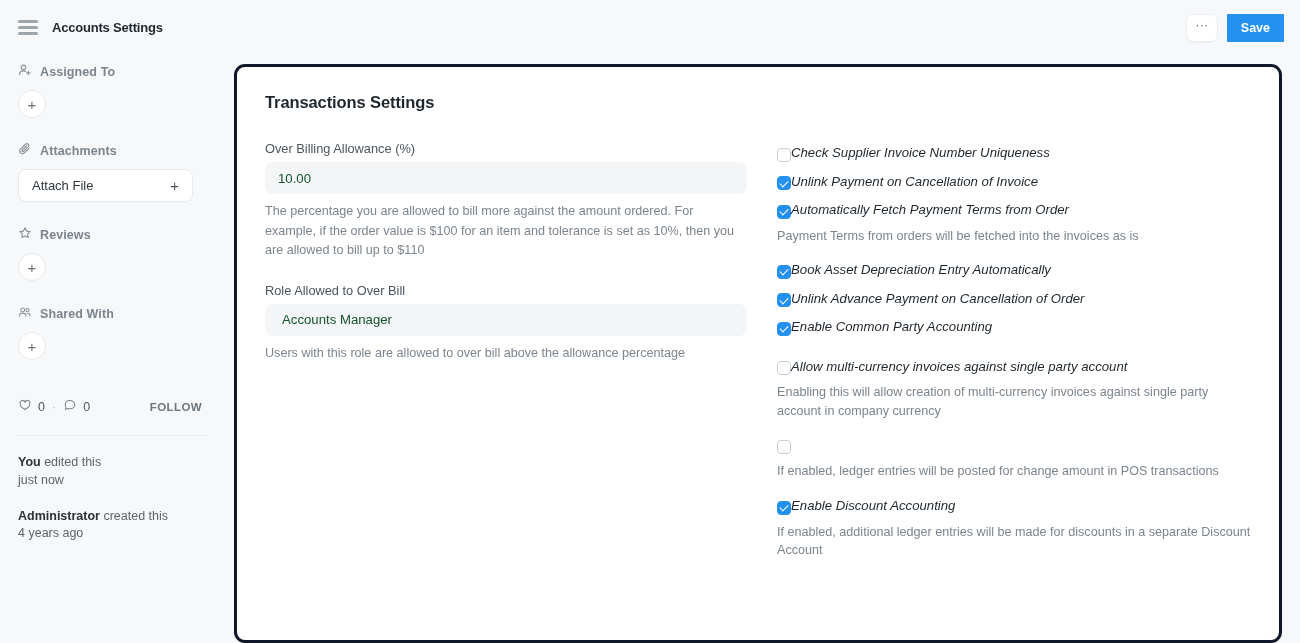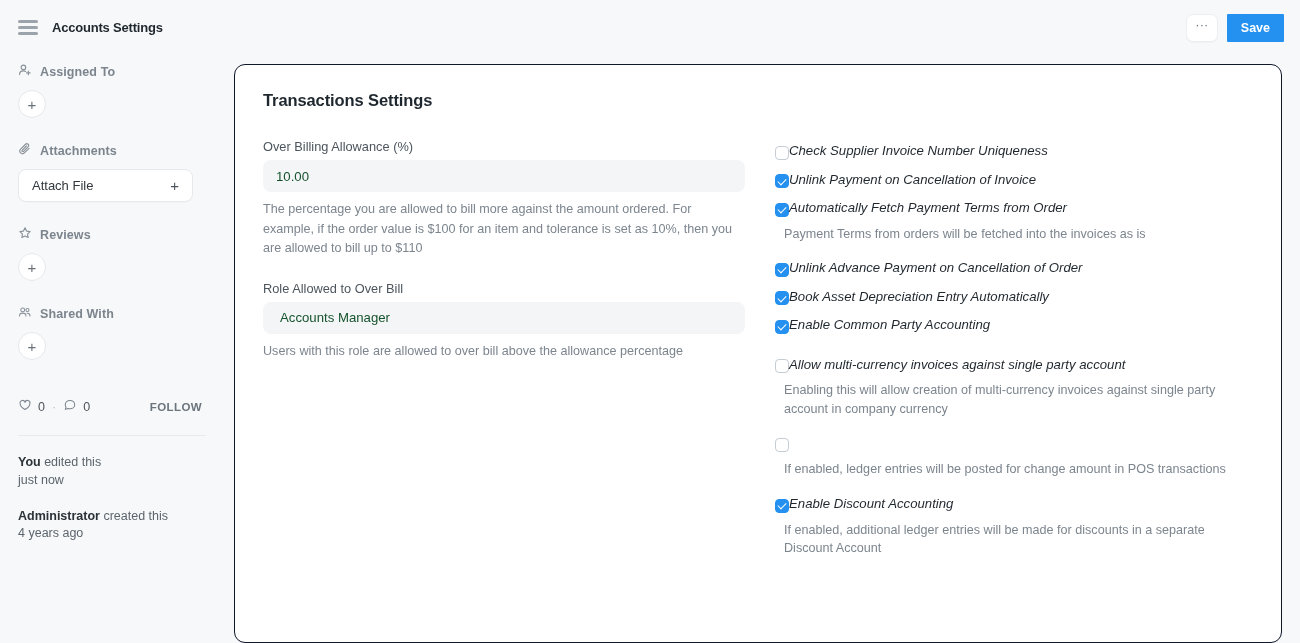--- a/index.html
+++ b/index.html
@@ -82,21 +82,21 @@
     color: #6b747d; letter-spacing: 0.4px; cursor: pointer;
   }
   .divider { height: 1px; background: #e8eaed; margin: 20px 0 18px 0; }
   .activity { font-size: 12.5px; color: #5c656d; line-height: 1.42; margin-bottom: 18px; }
   .activity b { color: #2b3238; font-weight: 600; }
   .activity .when { display: block; color: #5c656d; }
 
   
   .card {
     flex: 1; background: #ffffff;
-    border: 1px solid #0f172a;
+    border: 3px solid #0f172a;
     border-radius: 11px;
     margin-top: 9px;
     padding: 26px 28px 0 28px;
     box-shadow: 0 1px 2px rgba(16,24,40,0.03);
     overflow: hidden;
   }
   .card-title { font-size: 16.5px; font-weight: bold; color: #1f272e; margin-bottom: 29px; letter-spacing: -0.1px; }
   .cols { display: flex; gap: 30px; }
   .col-left { width: 482px; flex: 0 0 482px; }
   .col-right { flex: 1; padding-top: 4px; }
@@ -122,21 +122,21 @@
   }
   .cb.checked { background: #2490ef; border-color: #2490ef; }
   .cb.checked::after {
     content: ""; width: 7px; height: 4px;
     border-left: 1.7px solid #fff; border-bottom: 1.7px solid #fff;
     transform: rotate(-45deg) translate(0.5px, -0.5px);
   }
   .cb-label { font-size: 13.2px; color: #1f272e; line-height: 1.25; cursor: pointer; }
   .cb-desc {
     font-size: 12.6px; color: #7c858e; line-height: 1.5;
-    margin: -4px 0 17px 9px; max-width: 485px;
+    margin: -4px 0 17px 0; max-width: 485px;
   }
   .gap-lg { margin-bottom: 23px; }
 </style>
 </head>
 <body>
 
 <div class="navbar">
   <div class="hamburger">
     <span></span>
       <span></span>
@@ -275,26 +275,26 @@
 
         <div class="cb-row">
           <div class="cb checked"></div>
           <div class="cb-label">Automatically Fetch Payment Terms from Order</div>
         </div>
         <div class="cb-desc">Payment Terms from orders will be fetched into the invoices as is</div>
 
 
         <div class="cb-row">
           <div class="cb checked"></div>
+          <div class="cb-label">Book Asset Depreciation Entry Automatically</div>
+        </div>
+
+        <div class="cb-row">
+          <div class="cb checked"></div>
           <div class="cb-label">Unlink Advance Payment on Cancellation of Order</div>
-        </div>
-
-        <div class="cb-row">
-          <div class="cb checked"></div>
-          <div class="cb-label">Book Asset Depreciation Entry Automatically</div>
         </div>
 
         <div class="cb-row gap-lg">
           <div class="cb checked"></div>
           <div class="cb-label">Enable Common Party Accounting</div>
         </div>
 
         <div class="cb-row">
           <div class="cb"></div>
           <div class="cb-label">Allow multi-currency invoices against single party account</div>

